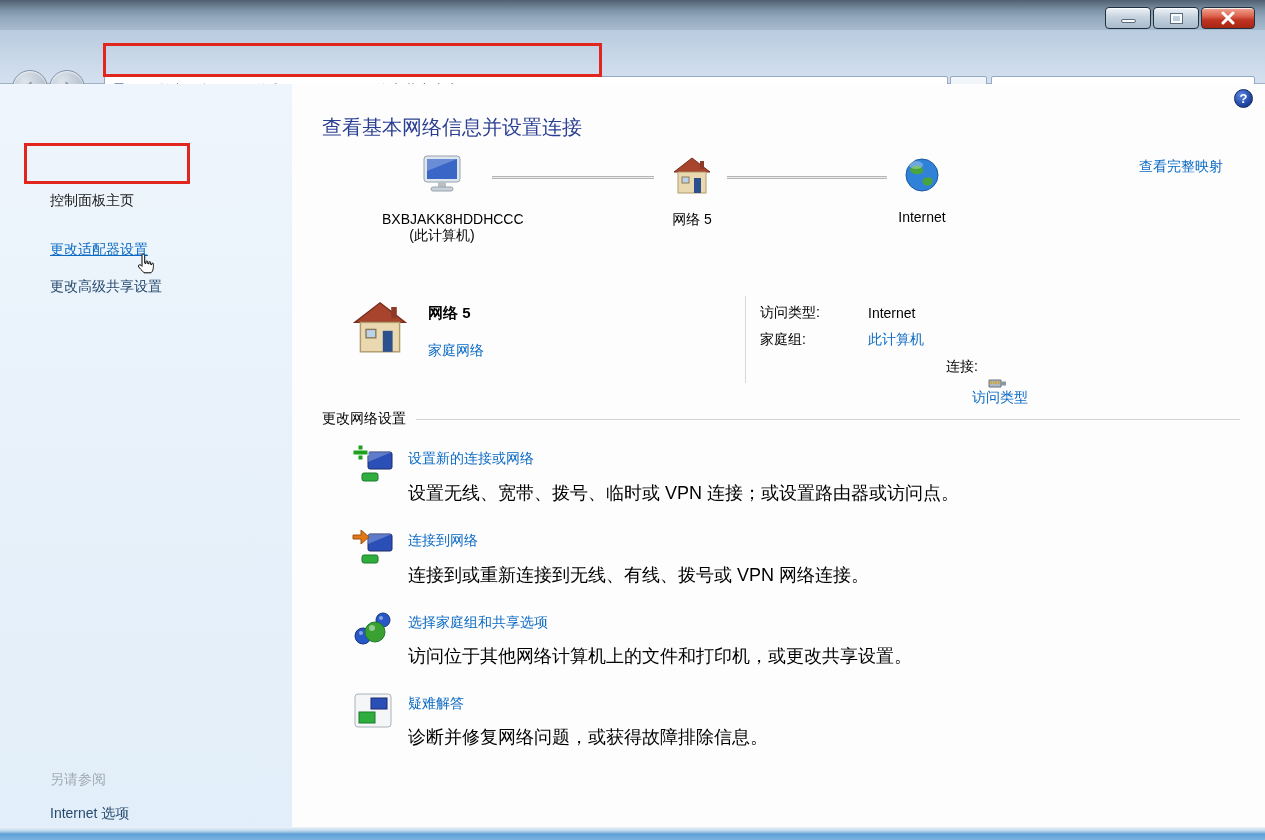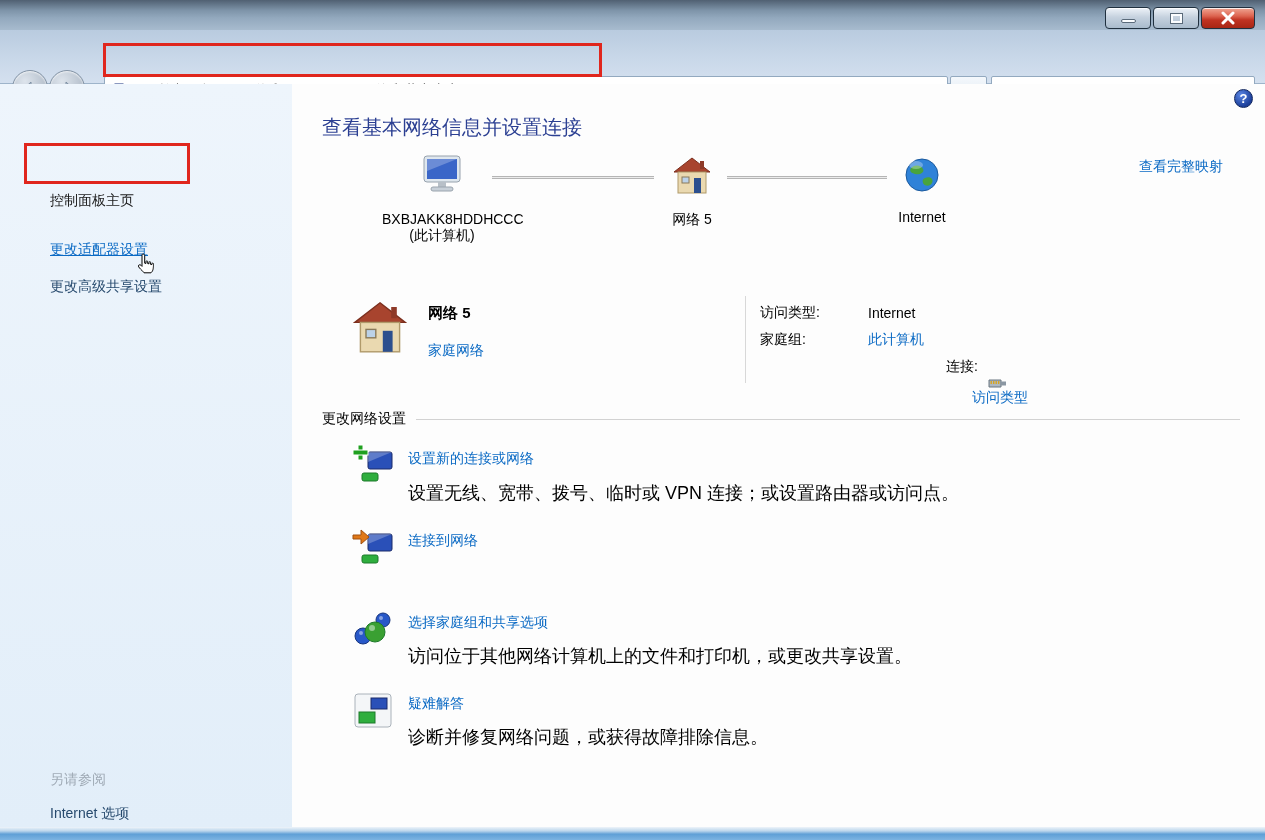--- a/index.html
+++ b/index.html
@@ -311,20 +311,21 @@
   <span class="task-title" style="top:366px;">设置新的连接或网络</span>
   <span class="task-desc" style="top:397px;">设置无线、宽带、拨号、临时或 VPN 连接；或设置路由器或访问点。</span>
 
   <svg class="task-icon" style="top:442px;" viewBox="0 0 42 42">
     <rect x="16" y="8" width="24" height="17" rx="2" fill="#2a50b8" stroke="#1a2a6a"></rect>
     <polygon points="16,8 40,8 16,18" fill="#ffffff" opacity="0.25"></polygon>
     <rect x="10" y="29" width="16" height="8" rx="2" fill="#2fae3e" stroke="#1d7a2a"></rect>
     <polygon points="1,9 9,9 9,4 17,11 9,18 9,13 1,13" fill="#e07818" stroke="#a05010"></polygon>
   </svg>
   <span class="task-title" style="top:448px;">连接到网络</span>
+  <span class="task-desc" style="top:479px;">连接到或重新连接到无线、有线、拨号或 VPN 网络连接。</span>
 
   <svg class="task-icon" style="top:524px;" viewBox="0 0 42 42">
     <circle cx="11" cy="28" r="8" fill="#2858c8" stroke="#17357e"></circle>
     <circle cx="31" cy="12" r="7" fill="#2858c8" stroke="#17357e"></circle>
     <circle cx="23" cy="24" r="10" fill="#3aa032" stroke="#1d7a2a"></circle>
     <circle cx="20" cy="20" r="3" fill="#ffffff" opacity="0.45"></circle>
     <circle cx="9" cy="25" r="2" fill="#ffffff" opacity="0.45"></circle>
     <circle cx="29" cy="10" r="2" fill="#ffffff" opacity="0.45"></circle>
   </svg>
   <span class="task-title" style="top:530px;">选择家庭组和共享选项</span>

